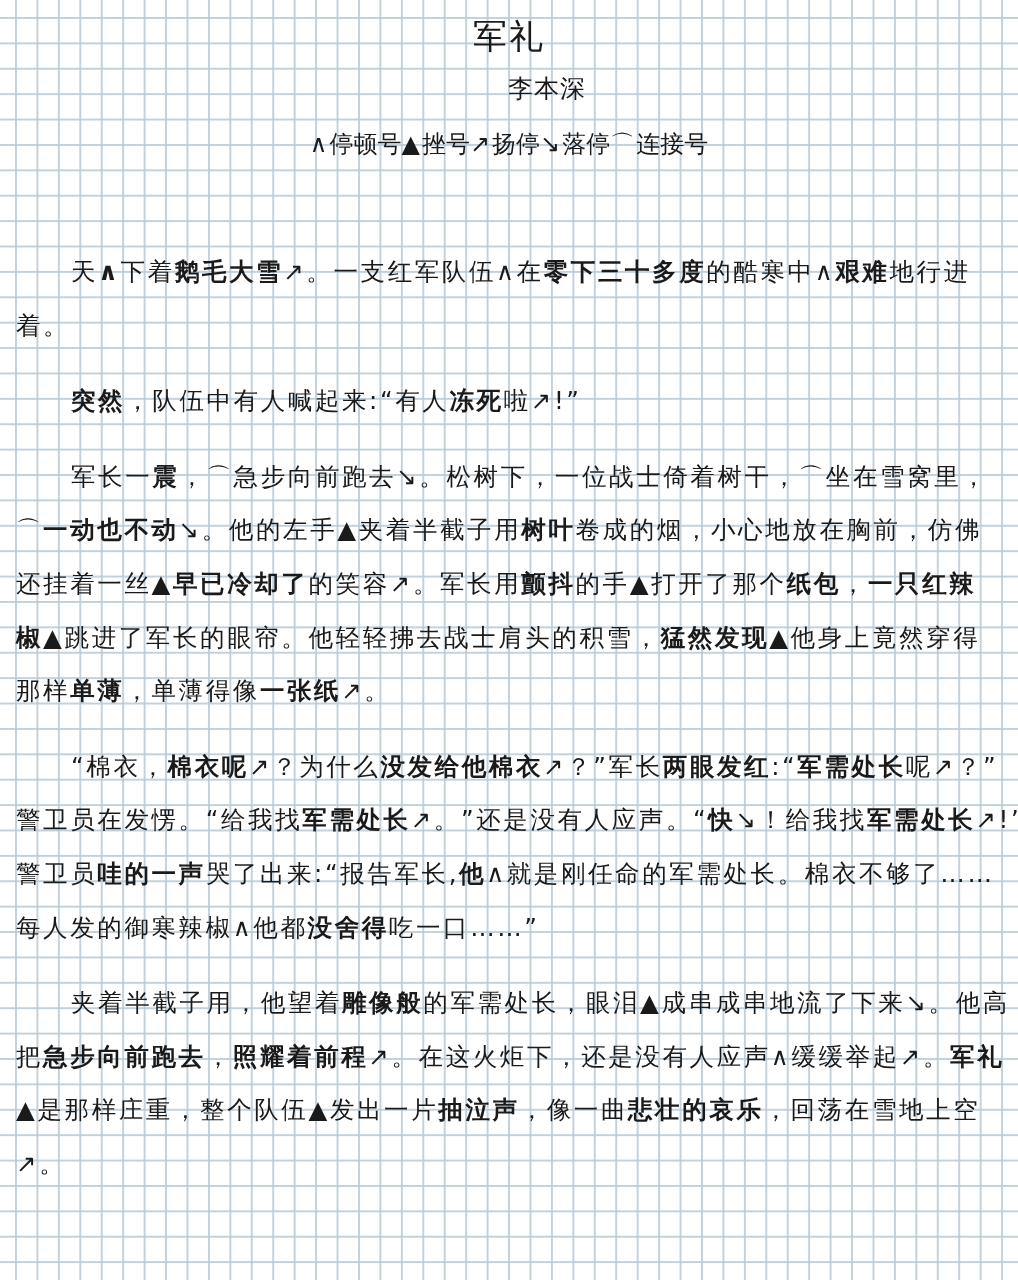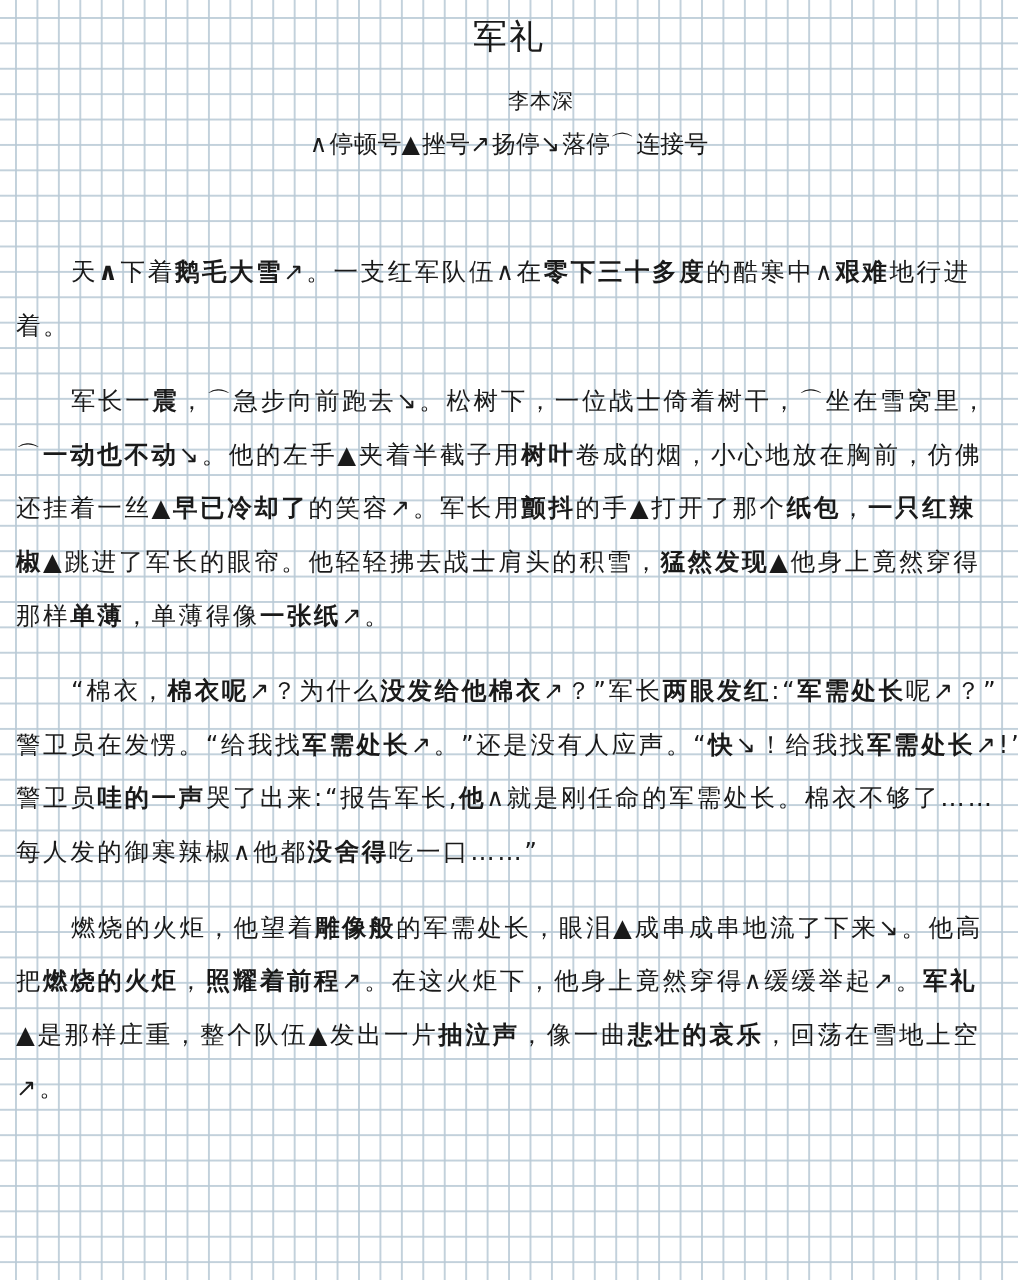--- a/index.html
+++ b/index.html
@@ -32,23 +32,23 @@
       left: 0;
       width: 1018px;
       text-align: center;
       font-size: 34px;
       line-height: 44px;
       font-weight: normal;
       letter-spacing: 2px;
     }
     .author {
       position: absolute;
-      top: 84px;
+      top: 72px;
       left: 508px;
-      font-size: 21px;
+      font-size: 25px;
       line-height: 34px;
       letter-spacing: 1px;
     }
     .legend {
       position: absolute;
       top: 126px;
       left: 0;
       width: 1018px;
       text-align: center;
       font-size: 24px;
@@ -82,32 +82,35 @@
   <div class="author">李本深</div>
 
   <div class="legend" id="legend"><span class="item"><span class="sym">∧</span><span>停顿号</span></span><span class="item"><span class="sym">▲</span><span>挫号</span></span><span class="item"><span class="sym">↗</span><span>扬停</span></span><span class="item"><span class="sym">↘</span><span>落停</span></span><span class="item"><span class="sym">⌒</span><span>连接号</span></span></div>
 
   <div class="body-text" id="body">
       <div class="paragraph">
         <div class="line indent"><span class="seg">天</span><span class="seg b">∧</span><span class="seg">下着</span><span class="seg b">鹅毛大雪</span><span class="seg">↗。一支红军队伍∧在</span><span class="seg b">零下三十多度</span><span class="seg">的酷寒中∧</span><span class="seg b">艰难</span><span class="seg">地行进</span></div>
         <div class="line"><span class="seg">着。</span></div>
       </div>
       <div class="paragraph">
+        <div class="line indent"><span class="seg b">突然</span><span class="seg">，队伍中有人喊起来:“有人</span><span class="seg b">冻死</span><span class="seg">啦↗!”</span></div>
+      </div>
+      <div class="paragraph">
         <div class="line indent"><span class="seg">军长一</span><span class="seg b">震</span><span class="seg">，⌒急步向前跑去↘。松树下，一位战士倚着树干，⌒坐在雪窝里，</span></div>
         <div class="line"><span class="seg">⌒</span><span class="seg b">一动也不动</span><span class="seg">↘。他的左手▲夹着半截子用</span><span class="seg b">树叶</span><span class="seg">卷成的烟，小心地放在胸前，仿佛</span></div>
         <div class="line"><span class="seg">还挂着一丝▲</span><span class="seg b">早已冷却了</span><span class="seg">的笑容↗。军长用</span><span class="seg b">颤抖</span><span class="seg">的手▲打开了那个</span><span class="seg b">纸包</span><span class="seg">，</span><span class="seg b">一只红辣</span></div>
         <div class="line"><span class="seg b">椒</span><span class="seg">▲跳进了军长的眼帘。他轻轻拂去战士肩头的积雪，</span><span class="seg b">猛然发现</span><span class="seg">▲他身上竟然穿得</span></div>
         <div class="line"><span class="seg">那样</span><span class="seg b">单薄</span><span class="seg">，单薄得像</span><span class="seg b">一张纸</span><span class="seg">↗。</span></div>
       </div>
       <div class="paragraph">
         <div class="line indent"><span class="seg">“棉衣，</span><span class="seg b">棉衣呢</span><span class="seg">↗？为什么</span><span class="seg b">没发给他棉衣</span><span class="seg">↗？”军长</span><span class="seg b">两眼发红</span><span class="seg">:“</span><span class="seg b">军需处长</span><span class="seg">呢↗？”</span></div>
         <div class="line"><span class="seg">警卫员在发愣。“给我找</span><span class="seg b">军需处长</span><span class="seg">↗。”还是没有人应声。“</span><span class="seg b">快</span><span class="seg">↘！给我找</span><span class="seg b">军需处长</span><span class="seg">↗!”</span></div>
         <div class="line"><span class="seg">警卫员</span><span class="seg b">哇的一声</span><span class="seg">哭了出来:“报告军长,</span><span class="seg b">他</span><span class="seg">∧就是刚任命的军需处长。棉衣不够了……</span></div>
         <div class="line"><span class="seg">每人发的御寒辣椒∧他都</span><span class="seg b">没舍得</span><span class="seg">吃一口……”</span></div>
       </div>
       <div class="paragraph">
-        <div class="line indent"><span class="seg">燃烧的火炬，他望着</span><span class="seg b">雕像般</span><span class="seg">的军需处长，眼泪▲成串成串地流了下来↘。他高</span></div>
-        <div class="line"><span class="seg">把</span><span class="seg b">燃烧的火炬</span><span class="seg">，</span><span class="seg b">照耀着前程</span><span class="seg">↗。在这火炬下，他身上竟然穿得∧缓缓举起↗。</span><span class="seg b">军礼</span></div>
+        <div class="line indent"><span class="seg">夹着半截子用，他望着</span><span class="seg b">雕像般</span><span class="seg">的军需处长，眼泪▲成串成串地流了下来↘。他高</span></div>
+        <div class="line"><span class="seg">把</span><span class="seg b">急步向前跑去</span><span class="seg">，</span><span class="seg b">照耀着前程</span><span class="seg">↗。在这火炬下，还是没有人应声∧缓缓举起↗。</span><span class="seg b">军礼</span></div>
         <div class="line"><span class="seg">▲是那样庄重，整个队伍▲发出一片</span><span class="seg b">抽泣声</span><span class="seg">，像一曲</span><span class="seg b">悲壮的哀乐</span><span class="seg">，回荡在雪地上空</span></div>
         <div class="line"><span class="seg">↗。</span></div>
       </div>
     </div>
 </div>
 
 </body></html>

